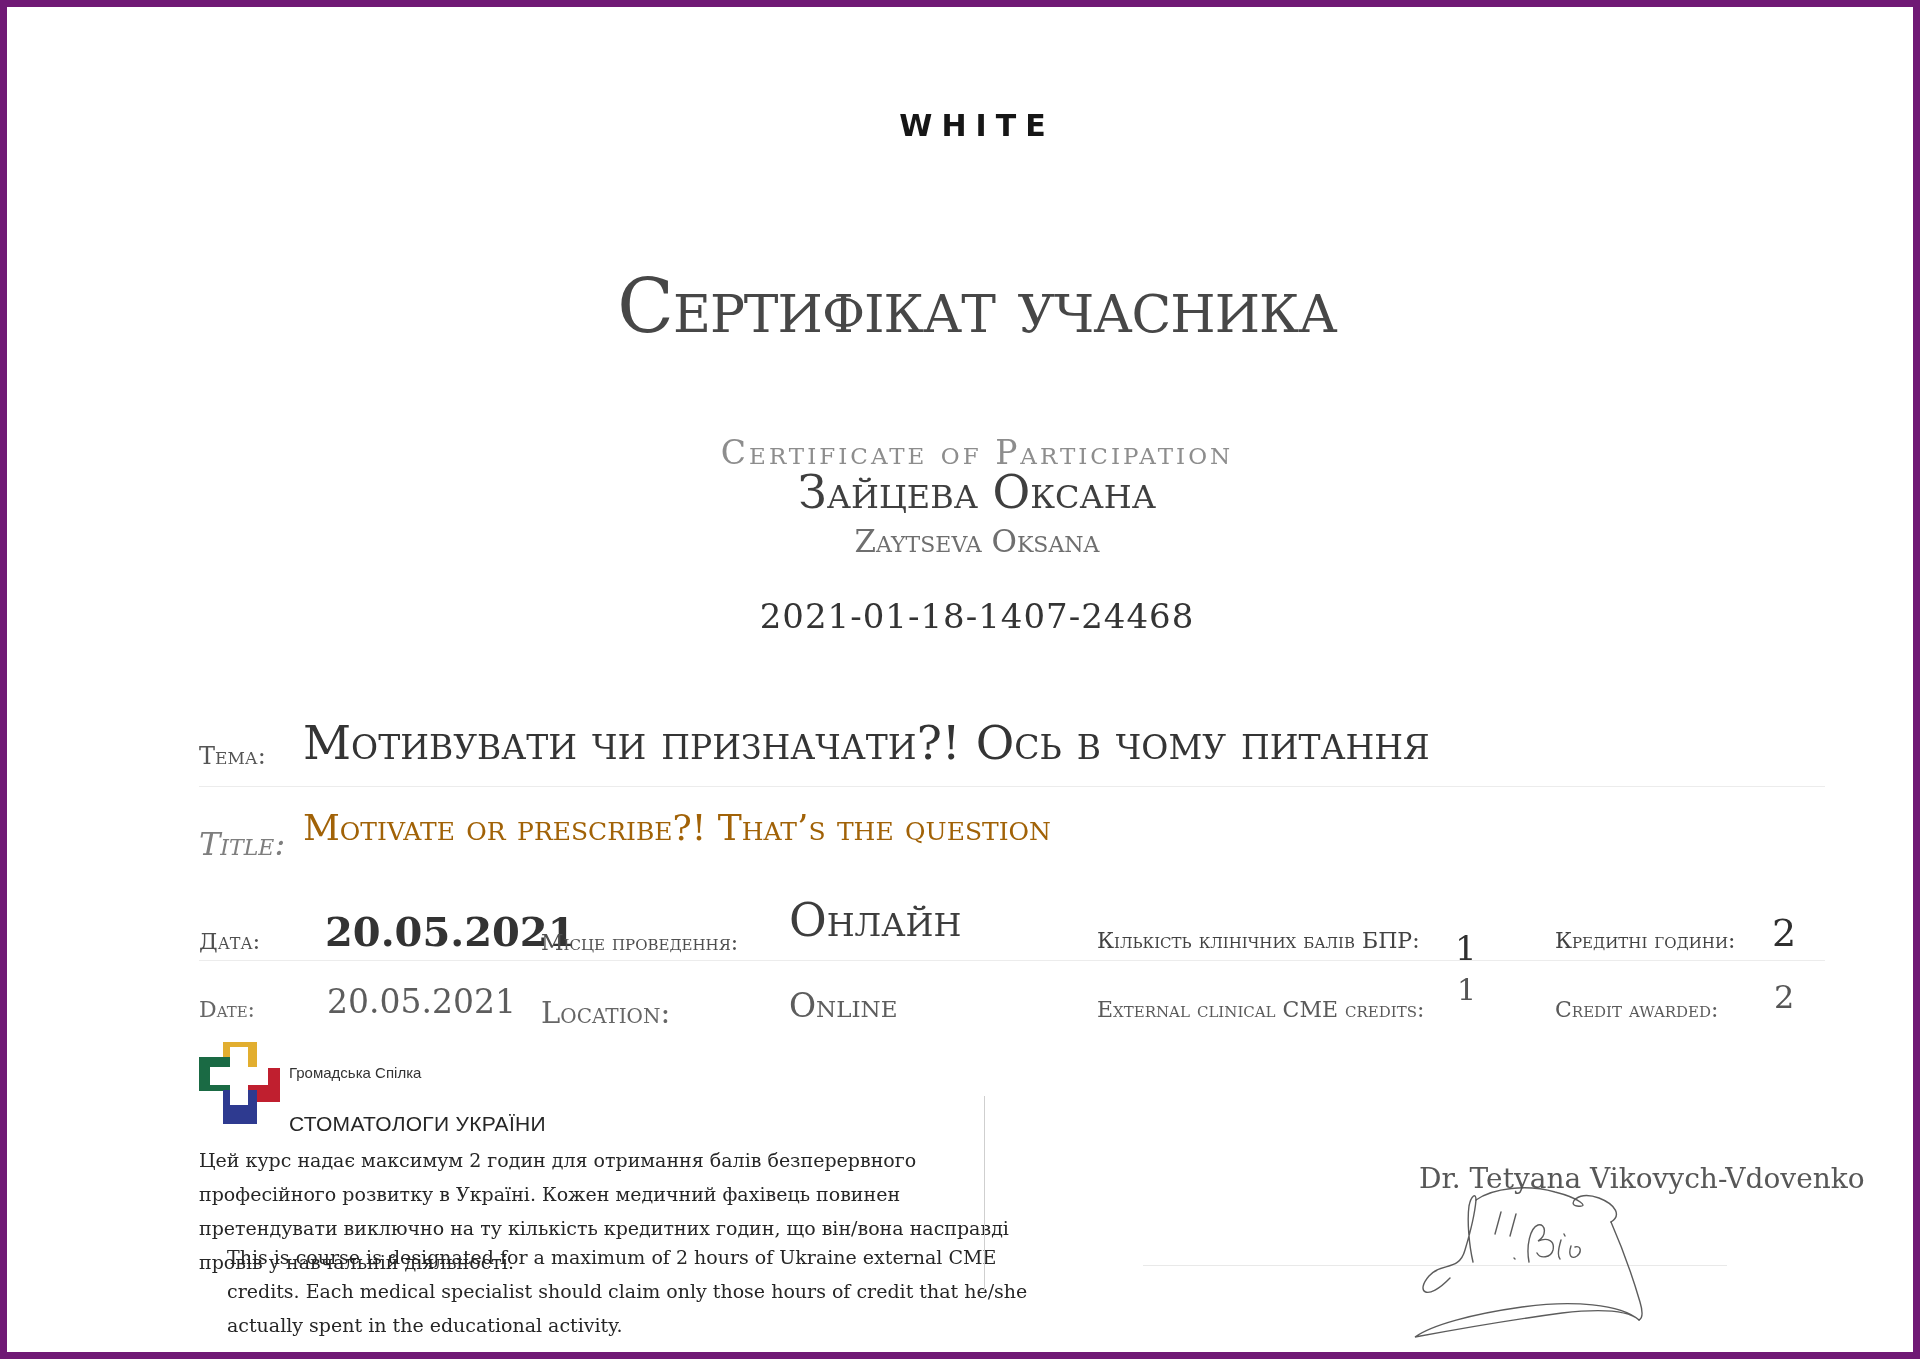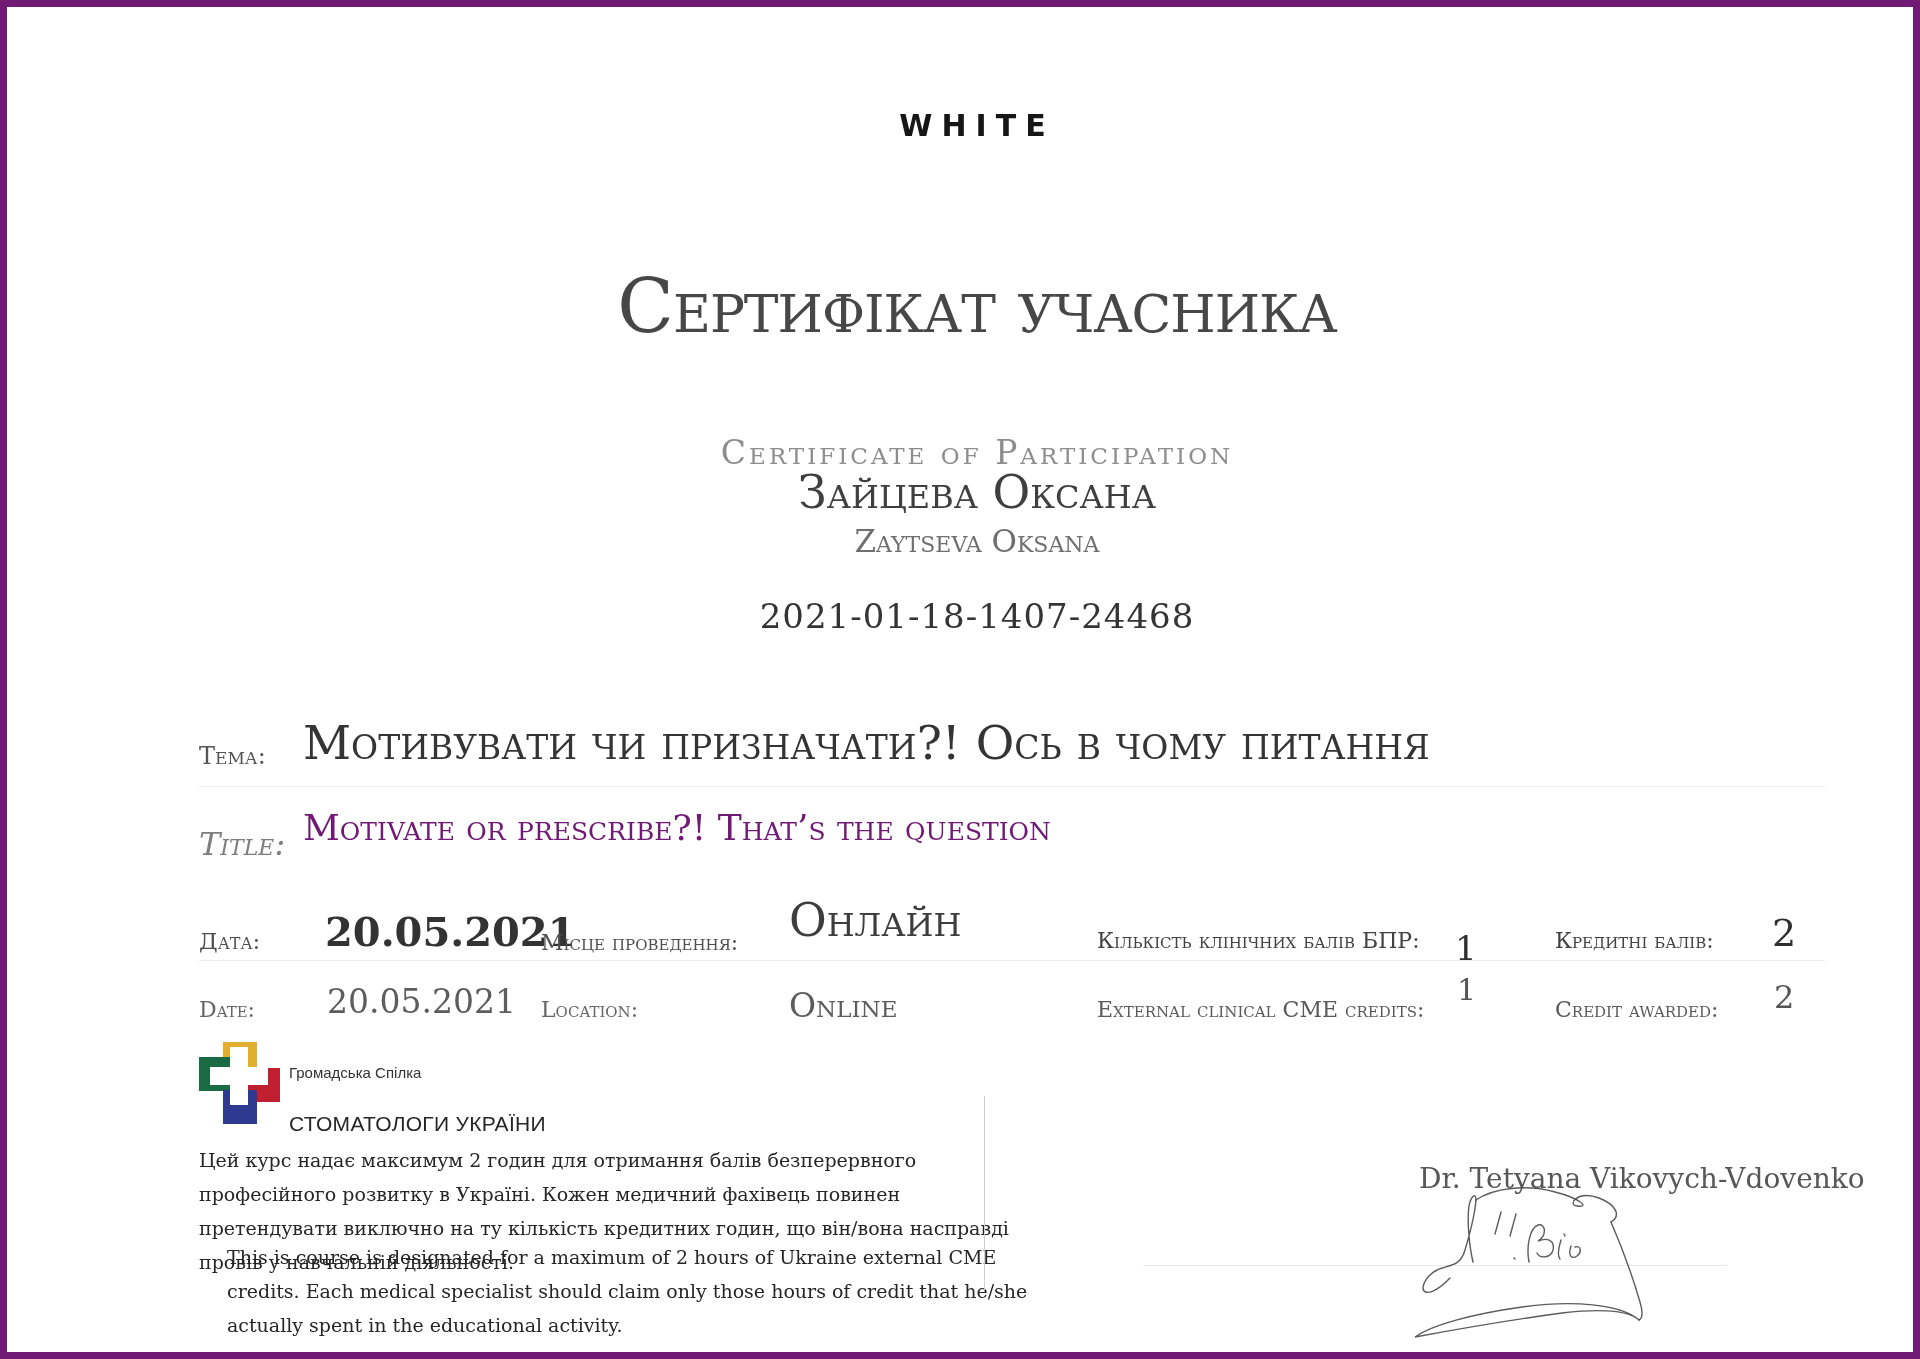--- a/index.html
+++ b/index.html
@@ -20,37 +20,37 @@
   .el-title-en{top:429px;font-size:33px;letter-spacing:3px;color:#8d8d8d;}
   .el-name-uk{top:462px;font-size:46px;color:#3f3f3f;}
   .el-name-en{top:519px;font-size:31px;color:#6f6f6f;}
   .el-number{top:592px;font-size:34px;letter-spacing:1px;color:#343434;}
 
   
   .el-topic-label{left:192px;top:737px;font-size:24px;color:#555;}
   .el-topic-value{left:296px;top:712px;font-size:47px;color:#343434;}
   .el-rule1{left:192px;top:779px;width:1626px;}
   .el-title-label{left:192px;top:821px;font-size:32px;color:#7e7e7e;font-style:italic;}
-  .el-title-value{left:296px;top:803px;font-size:36px;color:#701a75;}
+  .el-title-value{left:296px;top:803px;font-size:36px;color:#a16207;}
 
   
   .el-date-label-uk{left:192px;top:923px;font-size:23px;color:#4f4f4f;}
   .el-date-value-uk{left:318px;top:905px;font-size:40px;font-weight:bold;color:#333;}
   .el-loc-label-uk{left:534px;top:925px;font-size:22px;color:#4f4f4f;}
   .el-loc-value-uk{left:782px;top:890px;font-size:46px;color:#3d3d3d;}
   .el-cme-label-uk{left:1090px;top:923px;font-size:22px;color:#424242;}
   .el-cme-value-uk{left:1448px;top:924px;font-size:34px;color:#2f2f2f;}
   .el-cr-label-uk{left:1548px;top:923px;font-size:22px;color:#424242;}
   .el-cr-value-uk{left:1765px;top:907px;font-size:38px;color:#2f2f2f;}
   .el-rule2{left:192px;top:953px;width:1626px;}
 
   
   .el-date-label-en{left:192px;top:992px;font-size:22px;color:#666;}
   .el-date-value-en{left:320px;top:978px;font-size:33px;color:#5d5d5d;}
-  .el-loc-label-en{left:534px;top:992px;font-size:22px;color:#666;}
+  .el-loc-label-en{left:534px;top:992px;font-size:29px;color:#666;}
   .el-loc-value-en{left:782px;top:982px;font-size:33px;color:#5d5d5d;}
   .el-cme-label-en{left:1090px;top:992px;font-size:22px;color:#5a5a5a;}
   .el-cme-value-en{left:1450px;top:968px;font-size:30px;color:#555;}
   .el-cr-label-en{left:1548px;top:992px;font-size:22px;color:#5a5a5a;}
   .el-cr-value-en{left:1767px;top:974px;font-size:32px;color:#555;}
 
   
   .logo-box{position:absolute;left:192px;top:1035px;width:82px;height:82px;}
   .logo-sq{position:absolute;width:34px;height:34px;}
   .sq-yellow{left:24px;top:0;}
@@ -96,21 +96,21 @@
   <div class="rule el-rule1"></div>
   <div class="abs sc el-title-label">Title:</div>
   <div class="abs sc el-title-value">Motivate or prescribe?! That’s the question</div>
 
   <div class="abs sc el-date-label-uk">Дата:</div>
   <div class="abs el-date-value-uk">20.05.2021</div>
   <div class="abs sc el-loc-label-uk">Місце проведення:</div>
   <div class="abs sc el-loc-value-uk">Онлайн</div>
   <div class="abs sc el-cme-label-uk">Кількість клінічних балів БПР:</div>
   <div class="abs el-cme-value-uk">1</div>
-  <div class="abs sc el-cr-label-uk">Кредитні балів:</div>
+  <div class="abs sc el-cr-label-uk">Кредитні години:</div>
   <div class="abs el-cr-value-uk">2</div>
 
   <div class="rule el-rule2"></div>
 
   <div class="abs sc el-date-label-en">Date:</div>
   <div class="abs el-date-value-en">20.05.2021</div>
   <div class="abs sc el-loc-label-en">Location:</div>
   <div class="abs sc el-loc-value-en">Online</div>
   <div class="abs sc el-cme-label-en">External clinical CME credits:</div>
   <div class="abs el-cme-value-en">1</div>

